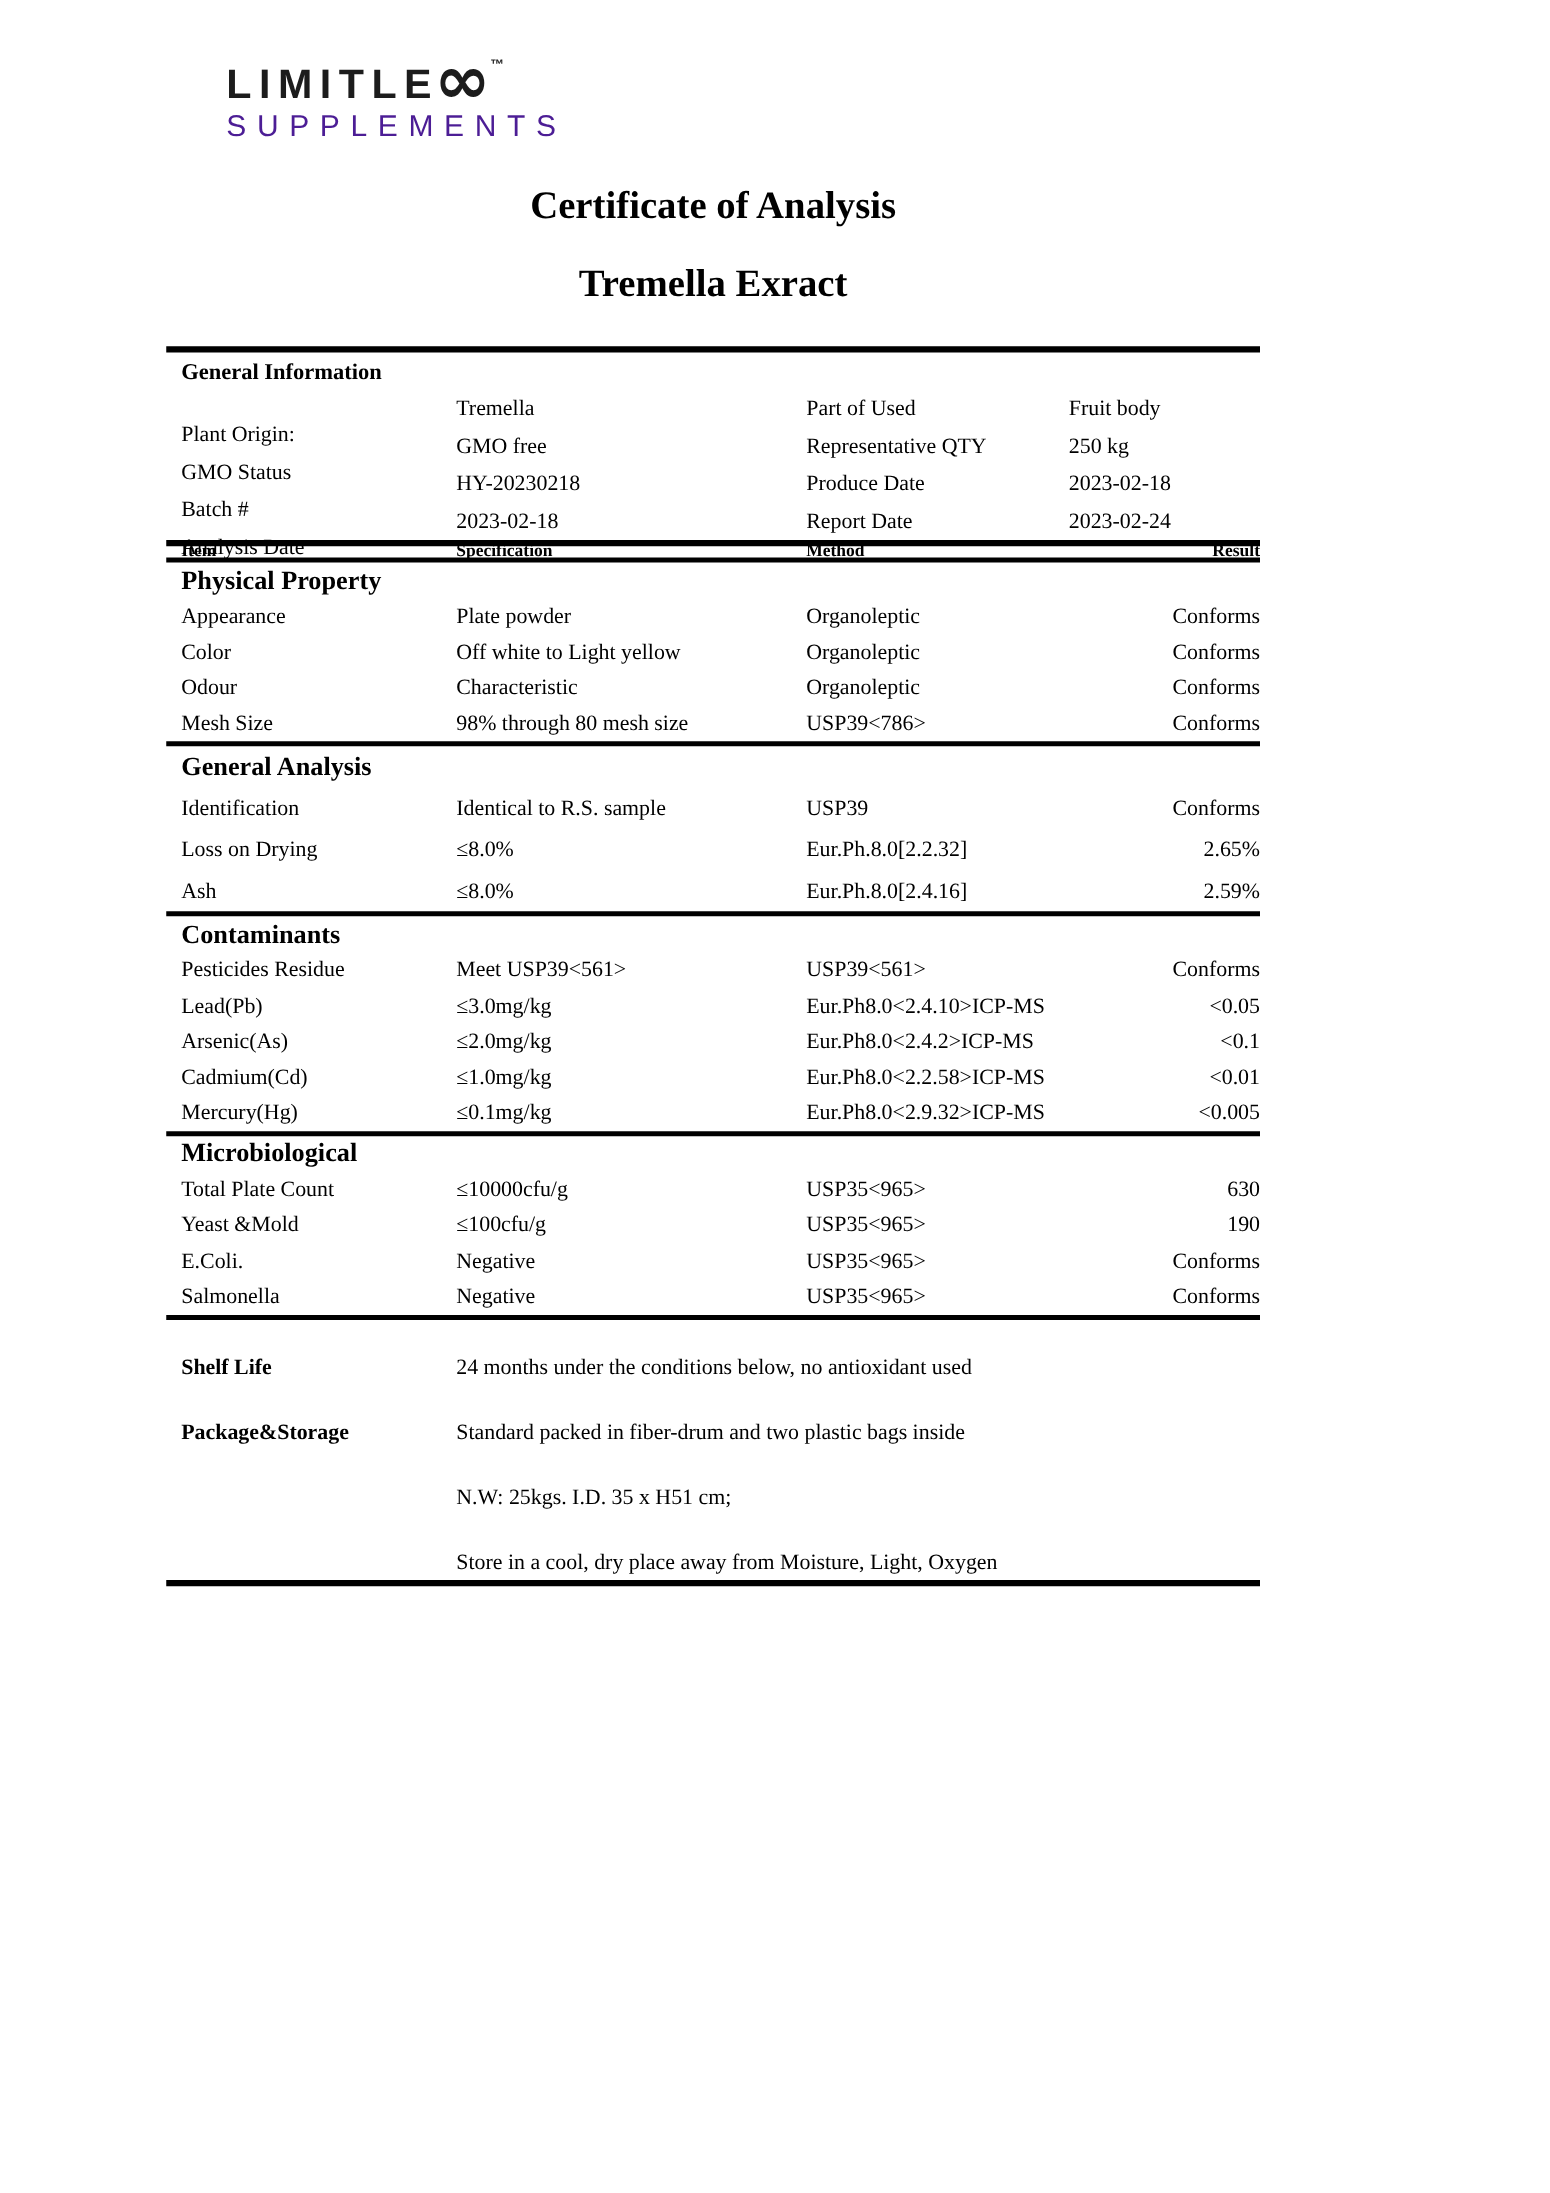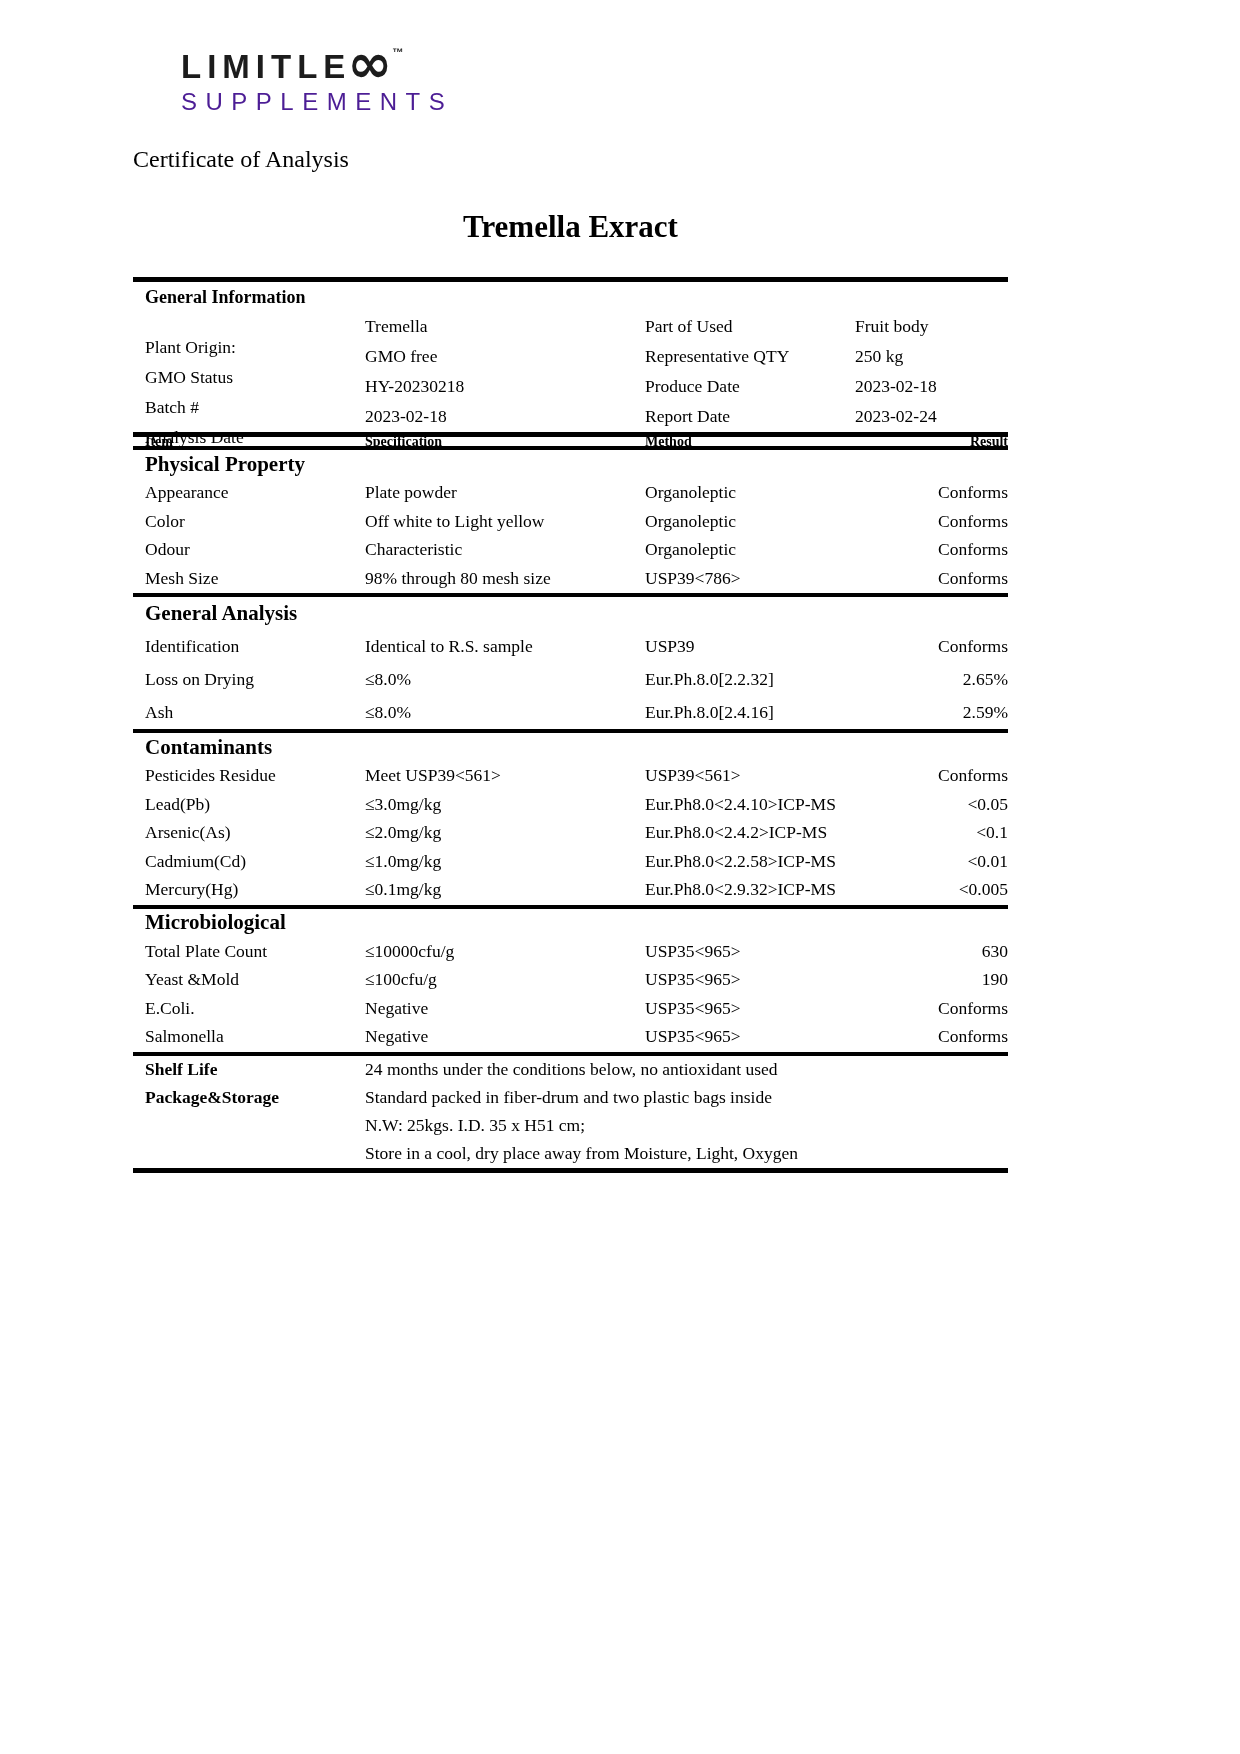--- a/index.html
+++ b/index.html
@@ -19,21 +19,21 @@
     font-family:"DejaVu Sans", sans-serif;
     font-size:54px; font-weight:700; line-height:24px;
     margin-left:-4px; position:relative; top:-3px;
   }
   .logo-tm { font-size:11px; font-weight:700; align-self:flex-start; margin-top:-2px; }
   .logo-sub { font-size:24px; font-weight:500; letter-spacing:8.5px; color:#4c1d95; margin-top:2px; }
 
   
   .doc-title {
     position:absolute; top:146px; left:133px; width:875px;
-    text-align:left; font-size:24px; font-weight:normal;
+    text-align:center; font-size:31px; font-weight:bold;
   }
   .doc-subtitle {
     position:absolute; top:209px; left:133px; width:875px;
     text-align:center; font-size:31px; font-weight:bold;
   }
 
   
   .coa-table {
     position:absolute; left:133px; top:277px; width:875px;
     border-top:5px solid #000; border-bottom:5px solid #000;
@@ -60,21 +60,21 @@
   .c2 { width:280px; }
   .c3 { width:220px; }
   .c4 { flex:1; text-align:right; }
 
   .table-section { border-bottom:4px solid #000; }
   .table-section .row { height:28.6px; }
   .analysis-sections .table-section:nth-of-type(2) .row { height:33px; }
   .section-heading { font-weight:bold; font-size:21px; padding-left:12px; }
 
   
-  .storage-section .row { height:28.2px; }
+  .storage-section .row { height:28.2px;margin-top:24px; }
   .st-label { width:232px; padding-left:12px; font-weight:bold; align-self:flex-start; display:flex; align-items:center; height:100%; }
   .st-text { flex:1; }
 </style>
 </head>
 <body>
 
 <div class="page">
 
   <div class="logo">
     <div class="logo-line1">

